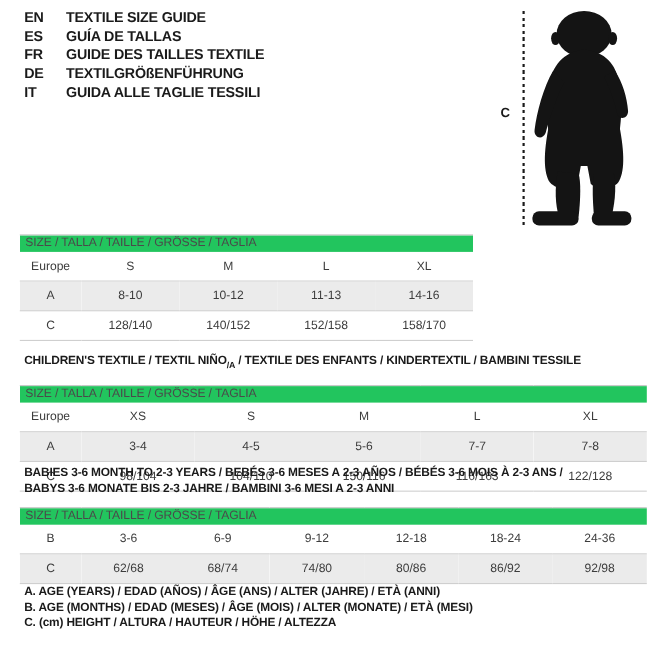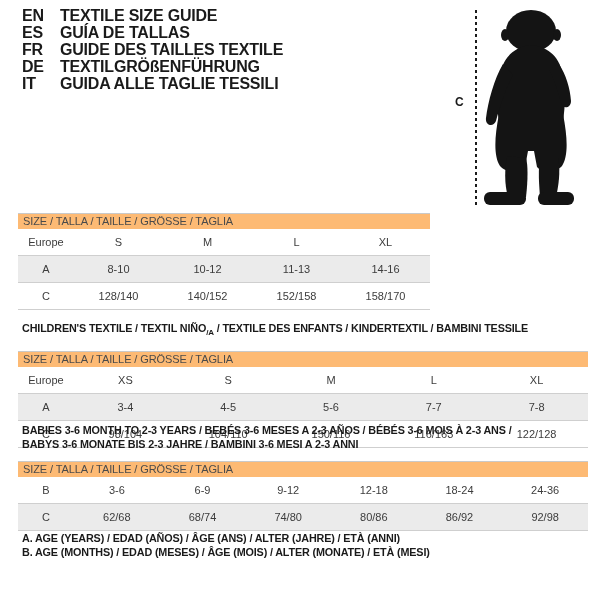--- a/index.html
+++ b/index.html
@@ -4,21 +4,21 @@
 <style>
   html,body{margin:0;padding:0;}
   body{
     width:600px;height:600px;position:relative;overflow:hidden;
     background:#ffffff;color:#1a1a1a;
     font-family:"Liberation Sans", sans-serif;
   }
   .abs{position:absolute;}
 
   
-  .lang-list{left:22px;top:7px;font-weight:bold;font-size:16px;line-height:17px;letter-spacing:-0.2px;}
+  .lang-list{left:22px;top:7px;font-weight:bold;font-size:13px;line-height:17px;letter-spacing:-0.2px;}
   .lang-row{white-space:nowrap;}
   .lang-code{display:inline-block;width:38px;}
 
   
   .measure-line{
     left:475px;top:10px;height:198px;width:2px;
     background:repeating-linear-gradient(to bottom,#1b1b1b 0 3px,transparent 3px 6px);
   }
   .measure-label{left:455px;top:95px;font-weight:bold;font-size:12px;}
   .baby-svg{left:482px;top:8px;}
@@ -38,21 +38,21 @@
 
   table.size-table{
     border-collapse:collapse;table-layout:fixed;width:100%;
     font-size:11px;color:#3c3c3c;border-top:1px solid #c9c9c9;
   }
   table.size-table td{
     height:26px;line-height:14px;padding:0;text-align:center;
     border-bottom:1px solid #cfcfcf;overflow:hidden;white-space:nowrap;
   }
   tr.size-head td{
-    background:#fdba74;color:#4a4a4a;height:15px;line-height:15px;
+    background:#22c55e;color:#4a4a4a;height:15px;line-height:15px;
     text-align:left;padding-left:5px;border-bottom:none;letter-spacing:-0.1px;
   }
   td.label{text-align:left;padding-left:4px;}
   tr.alt td{background:#ebebeb;}
 
   
   .legend{left:22px;top:531px;font-weight:bold;font-size:10.8px;line-height:14.2px;letter-spacing:-0.15px;}
 </style>
 </head>
 <body>
@@ -210,13 +210,14 @@
           <td>86/92</td>
           <td>92/98</td>
         </tr>
       </tbody>
     </table>
 </div>
 
 <div class="abs legend">
   <div>A. AGE (YEARS) / EDAD (AÑOS) / ÂGE (ANS) / ALTER (JAHRE) / ETÀ (ANNI)</div>
   <div>B. AGE (MONTHS) / EDAD (MESES) / ÂGE (MOIS) / ALTER (MONATE) / ETÀ (MESI)</div>
+  <div>C. (cm) HEIGHT / ALTURA / HAUTEUR / HÖHE / ALTEZZA</div>
 </div>
 
 </body></html>

